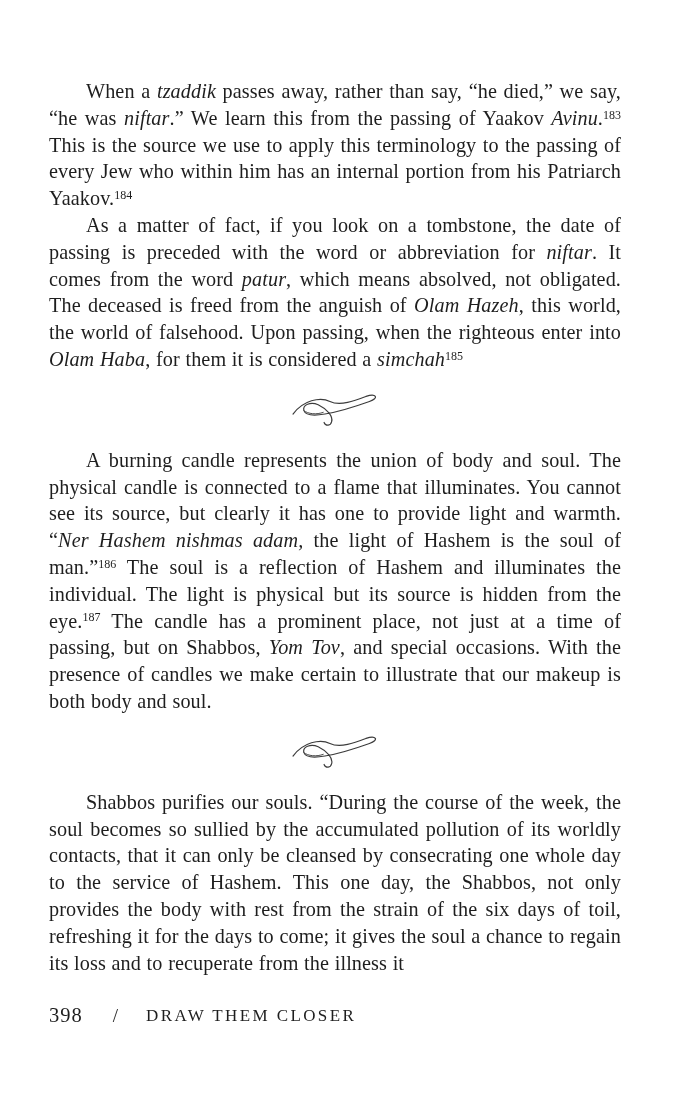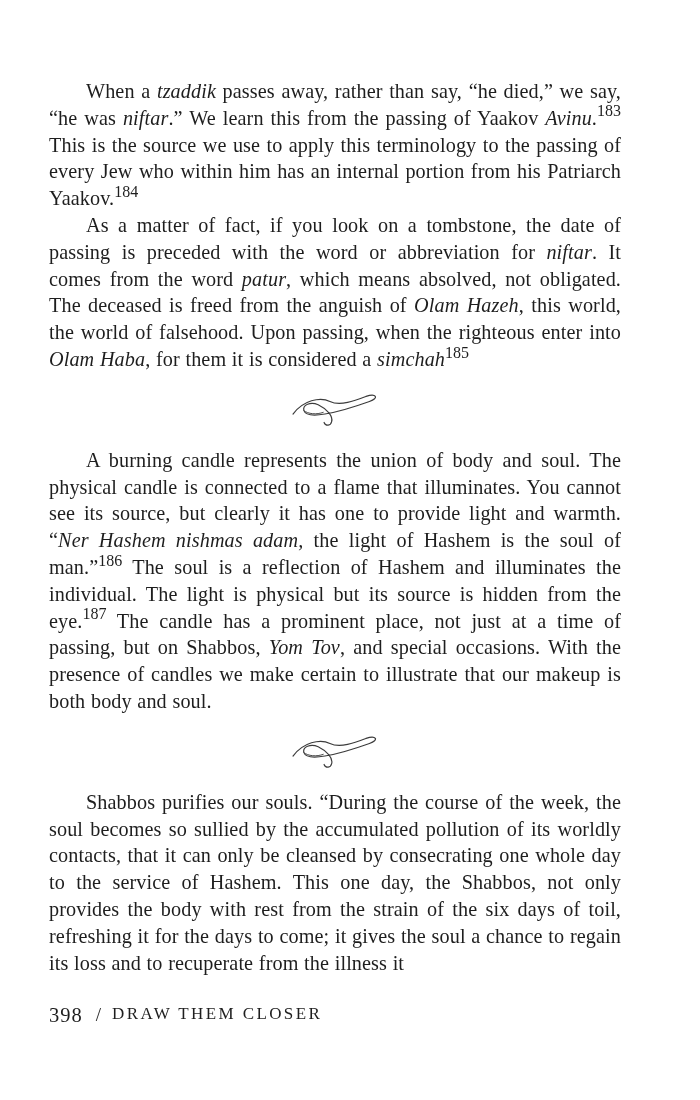--- a/index.html
+++ b/index.html
@@ -27,21 +27,21 @@
     text-align: justify;
     font-size: 20.2px;
     line-height: 26.8px;
     color: #1e1e1e;
     letter-spacing: 0.1px;
     word-spacing: 0.5px;
   }
   .para i {
   }
   .para sup {
-    font-size: 16px;
+    font-size: 12px;
     line-height: 0;
     vertical-align: baseline;
     position: relative;
     top: -0.52em;
     letter-spacing: 0;
   }
   .ornament {
     height: 42px;
     margin: 15px 0 17px 0;
     display: flex;
@@ -51,22 +51,23 @@
   .ornament svg {
     width: 106px;
     height: 42px;
     display: block;
   }
   .footer {
     position: absolute;
     left: 49px;
     top: 1004px;
     display: flex;
-    align-items: flex-start;
+    align-items: center;
     color: #1e1e1e;
+    gap: 17px;
   }
   .folio {
     font-size: 20.5px;
     letter-spacing: 1px;
   }
   .sep {
     font-size: 19px;
     margin: 0 11px 0 13px;
   }
   .running-title {

